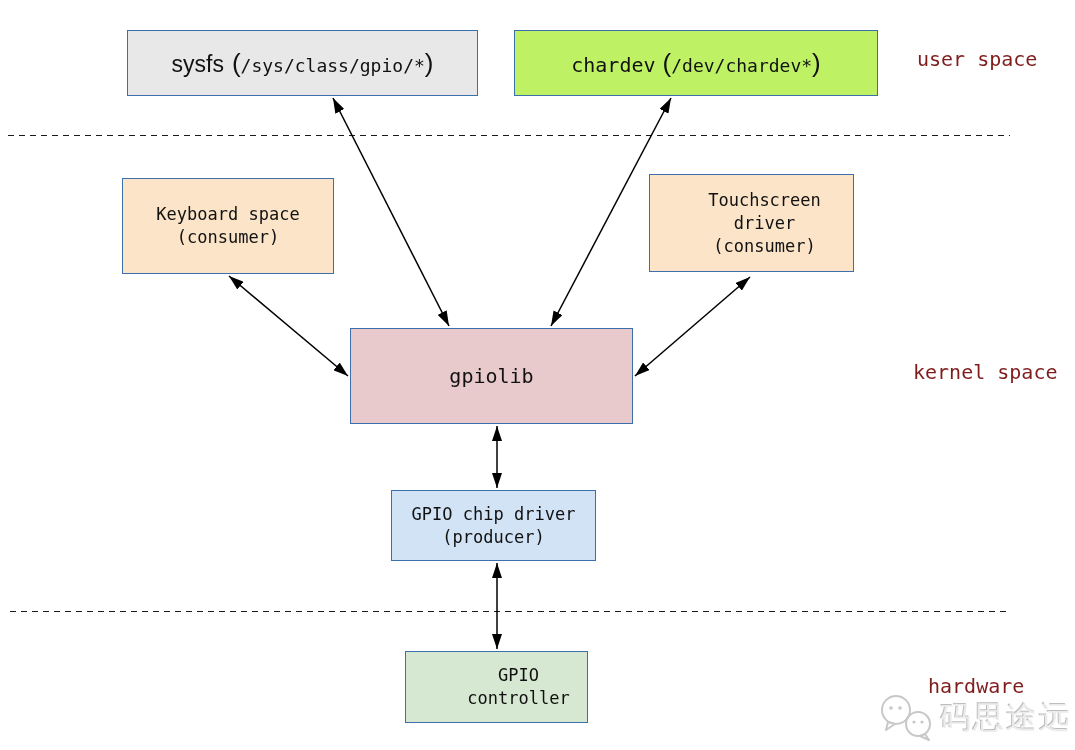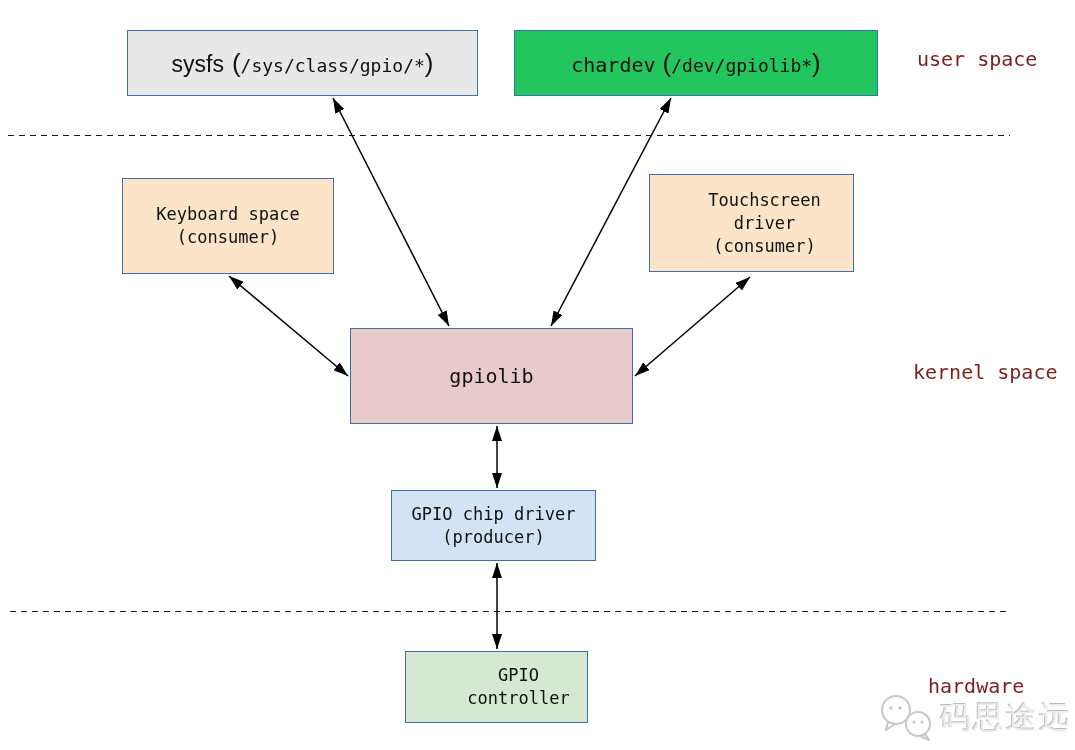--- a/index.html
+++ b/index.html
@@ -13,21 +13,21 @@
 
   .box{
     position:absolute;box-sizing:border-box;border:1.5px solid #3b70ad;
     display:flex;flex-direction:column;align-items:center;justify-content:center;
     text-align:center;
   }
   .box .title{font-size:17px;line-height:23px;}
   .box .subtitle{font-size:17px;line-height:23px;}
 
   .box-sysfs   {left:127px;top:30px;width:351px;height:66px;background:#e8e8e8;}
-  .box-chardev {left:514px;top:30px;width:364px;height:66px;background:#22c55e;}
+  .box-chardev {left:514px;top:30px;width:364px;height:66px;background:#bef264;}
   .box-keyboard{left:122px;top:178px;width:212px;height:96px;background:#fbe4c8;}
   .box-touch   {left:649px;top:174px;width:205px;height:98px;background:#fbe4c8;padding-left:26px;}
   .box-gpiolib {left:350px;top:328px;width:283px;height:96px;background:#e8cacd;}
   .box-chip    {left:391px;top:490px;width:205px;height:71px;background:#d2e3f5;}
   .box-ctrl    {left:405px;top:651px;width:183px;height:72px;background:#d6e8d2;padding-left:44px;}
 
   .iface-row{display:flex;flex-direction:row;align-items:baseline;justify-content:center;}
   .iface-name-sans{font-family:"Liberation Sans",sans-serif;font-size:23px;margin-right:8px;}
   .iface-name-mono{font-family:"DejaVu Sans Mono",monospace;font-size:20px;margin-right:7px;}
   .paren{font-family:"Liberation Sans",sans-serif;font-size:26px;font-weight:300;}
@@ -84,21 +84,21 @@
       <span class="paren">(</span>
       <span class="iface-path">/sys/class/gpio/*</span>
       <span class="paren">)</span>
     </div>
   </div>
 
   <div class="box box-chardev">
     <div class="iface-row">
       <span class="iface-name-mono">chardev</span>
       <span class="paren">(</span>
-      <span class="iface-path">/dev/gpiolib*</span>
+      <span class="iface-path">/dev/chardev*</span>
       <span class="paren">)</span>
     </div>
   </div>
 
   <div class="box box-keyboard">
     <div class="title">Keyboard space</div>
     <div class="subtitle">(consumer)</div>
   </div>
 
   <div class="box box-touch">

